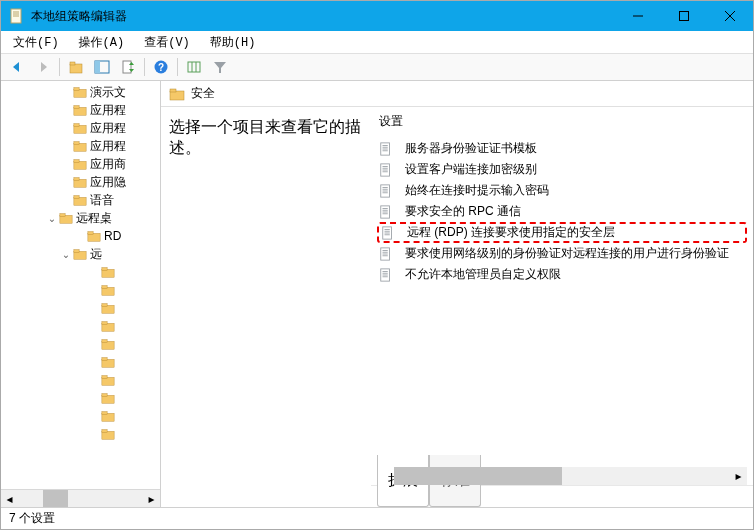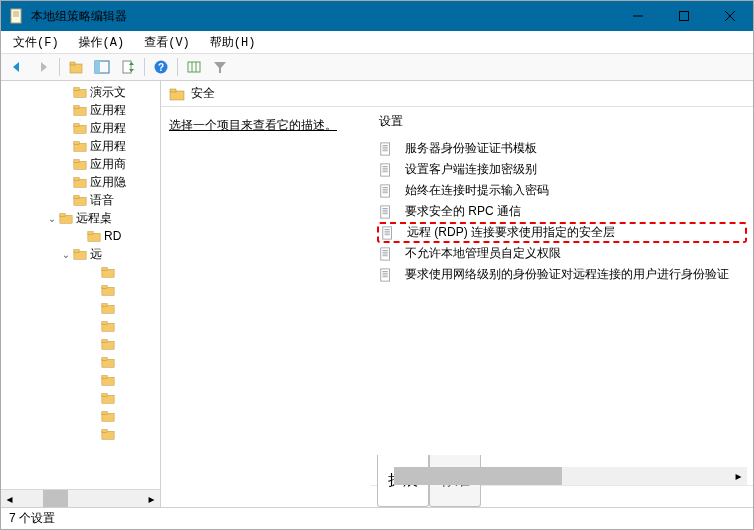--- a/index.html
+++ b/index.html
@@ -1,17 +1,17 @@
 <!DOCTYPE html>
 <html><head>
 <meta charset="utf-8">
 <style>
 * { box-sizing: border-box; margin: 0; padding: 0; }
 body { font-family: "Microsoft YaHei", "Segoe UI", sans-serif; font-size: 12px; color: #000; background: #fff; width: 754px; height: 530px; overflow: hidden; border: 1px solid #aaa; display: flex; flex-direction: column; }
-.titlebar { height: 30px; display: flex; align-items: center; padding: 0 0 0 8px; background: #0369a1; }
+.titlebar { height: 30px; display: flex; align-items: center; padding: 0 0 0 8px; background: #0ea5e9; }
 .titlebar .icon { width: 16px; height: 16px; margin-right: 6px; }
 .titlebar .title { flex: 1; font-size: 12px; }
 .winbtns { display: flex; height: 100%; }
 .winbtn { width: 46px; display: flex; align-items: center; justify-content: center; }
 .winbtn svg { width: 10px; height: 10px; }
 .menubar { height: 22px; display: flex; align-items: center; padding: 0 4px; gap: 4px; font-family: Liberation Mono, monospace; }
 .menubar span { padding: 2px 8px; }
 .toolbar { height: 28px; border-top: 1px solid #e0e0e0; border-bottom: 1px solid #d0d0d0; display: flex; align-items: center; padding: 0 4px; gap: 2px; background: #f9f9f9; }
 .tbtn { width: 24px; height: 22px; display: flex; align-items: center; justify-content: center; }
 .tsep { width: 1px; height: 18px; background: #d0d0d0; margin: 0 2px; }
@@ -21,21 +21,21 @@
 .tnode { display: flex; align-items: center; height: 18px; white-space: nowrap; padding-left: 4px; }
 .tnode .chev { width: 14px; text-align: center; color: #666; font-size: 10px; }
 .tnode .ficon { width: 14px; height: 14px; margin-right: 3px; }
 .tree-hscroll { height: 18px; background: #f0f0f0; border-top: 1px solid #d8d8d8; display: flex; align-items: center; }
 .tree-hscroll .arrow { width: 17px; height: 100%; display: flex; align-items: center; justify-content: center; background: #f0f0f0; }
 .tree-hscroll .track { flex: 1; height: 100%; background: #f0f0f0; position: relative; }
 .tree-hscroll .thumb { position: absolute; height: 100%; background: #c1c1c1; left: 20%; width: 20%; }
 .main { flex: 1; display: flex; flex-direction: column; overflow: hidden; }
 .header { height: 26px; background: #fff; border-bottom: 1px solid #e0e0e0; display: flex; align-items: center; padding: 0 8px; gap: 6px; }
 .body2 { flex: 1; display: flex; overflow: hidden; }
-.desc { width: 210px; padding: 10px 8px; font-size: 12px; text-decoration: underline; }
+.desc { width: 210px; padding: 10px 8px; font-size: 16px; }
 .settings { flex: 1; display: flex; flex-direction: column; overflow: hidden; }
 .colhead { padding: 6px 8px 8px 8px; font-size: 12px; }
 .list { flex: 1; padding: 0 6px; overflow: hidden; }
 .li { display: flex; align-items: center; height: 21px; gap: 12px; padding-left: 2px; }
 .li.hl { border: 2px dashed #e00; border-radius: 3px; }
 .hscroll { height: 18px; background: #f0f0f0; display: flex; align-items: center; margin: 0 6px 0 6px; }
 .hscroll .arrow { width: 17px; height: 100%; display: flex; align-items: center; justify-content: center; }
 .hscroll .track { flex: 1; height: 100%; position: relative; }
 .hscroll .thumb { position: absolute; height: 100%; background: #c1c1c1; left: 0; width: 50%; }
 .tabs { height: 22px; display: flex; align-items: flex-end; padding-left: 6px; gap: 0; border-top: 1px solid #e8e8e8; }
@@ -378,31 +378,31 @@
               <span>远程 (RDP) 连接要求使用指定的安全层</span>
             </div>
             <div class="li">
               <svg class="policy-icon" viewBox="0 0 16 16">
                 <rect x="2" y="1" width="10" height="14" fill="#fff" stroke="#9aa0a6"></rect>
                 <line x1="4" y1="4" x2="10" y2="4" stroke="#9aa0a6"></line>
                 <line x1="4" y1="6" x2="10" y2="6" stroke="#9aa0a6"></line>
                 <line x1="4" y1="8" x2="10" y2="8" stroke="#9aa0a6"></line>
                 <line x1="4" y1="10" x2="10" y2="10" stroke="#9aa0a6"></line>
               </svg>
+              <span>要求使用网络级别的身份验证对远程连接的用户进行身份验证</span>
+            </div>
+            <div class="li">
+              <svg class="policy-icon" viewBox="0 0 16 16">
+                <rect x="2" y="1" width="10" height="14" fill="#fff" stroke="#9aa0a6"></rect>
+                <line x1="4" y1="4" x2="10" y2="4" stroke="#9aa0a6"></line>
+                <line x1="4" y1="6" x2="10" y2="6" stroke="#9aa0a6"></line>
+                <line x1="4" y1="8" x2="10" y2="8" stroke="#9aa0a6"></line>
+                <line x1="4" y1="10" x2="10" y2="10" stroke="#9aa0a6"></line>
+              </svg>
               <span>不允许本地管理员自定义权限</span>
-            </div>
-            <div class="li">
-              <svg class="policy-icon" viewBox="0 0 16 16">
-                <rect x="2" y="1" width="10" height="14" fill="#fff" stroke="#9aa0a6"></rect>
-                <line x1="4" y1="4" x2="10" y2="4" stroke="#9aa0a6"></line>
-                <line x1="4" y1="6" x2="10" y2="6" stroke="#9aa0a6"></line>
-                <line x1="4" y1="8" x2="10" y2="8" stroke="#9aa0a6"></line>
-                <line x1="4" y1="10" x2="10" y2="10" stroke="#9aa0a6"></line>
-              </svg>
-              <span>要求使用网络级别的身份验证对远程连接的用户进行身份验证</span>
             </div>
           </div>
         <div class="hscroll">
           <div class="arrow">◂</div>
           <div class="track">
               <div class="thumb"></div>
             </div>
           <div class="arrow">▸</div>
         </div>
         <div class="tabs">

